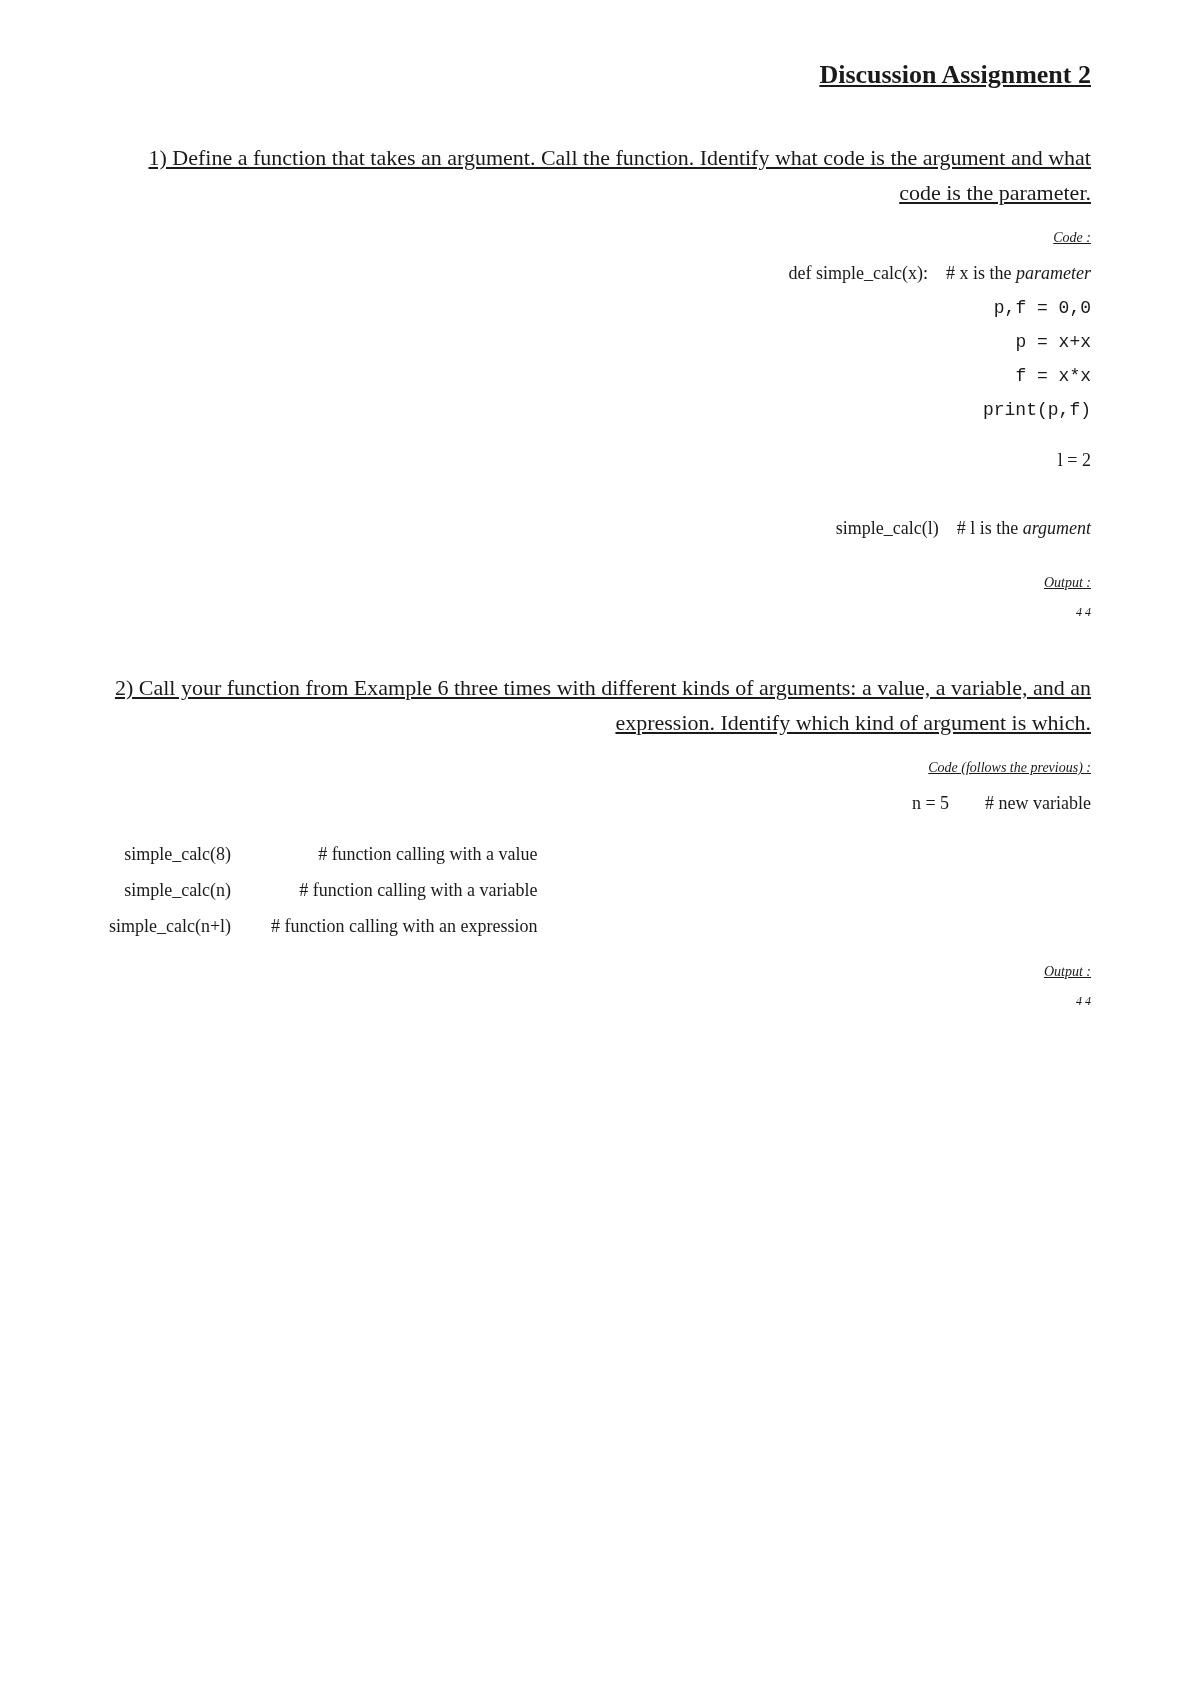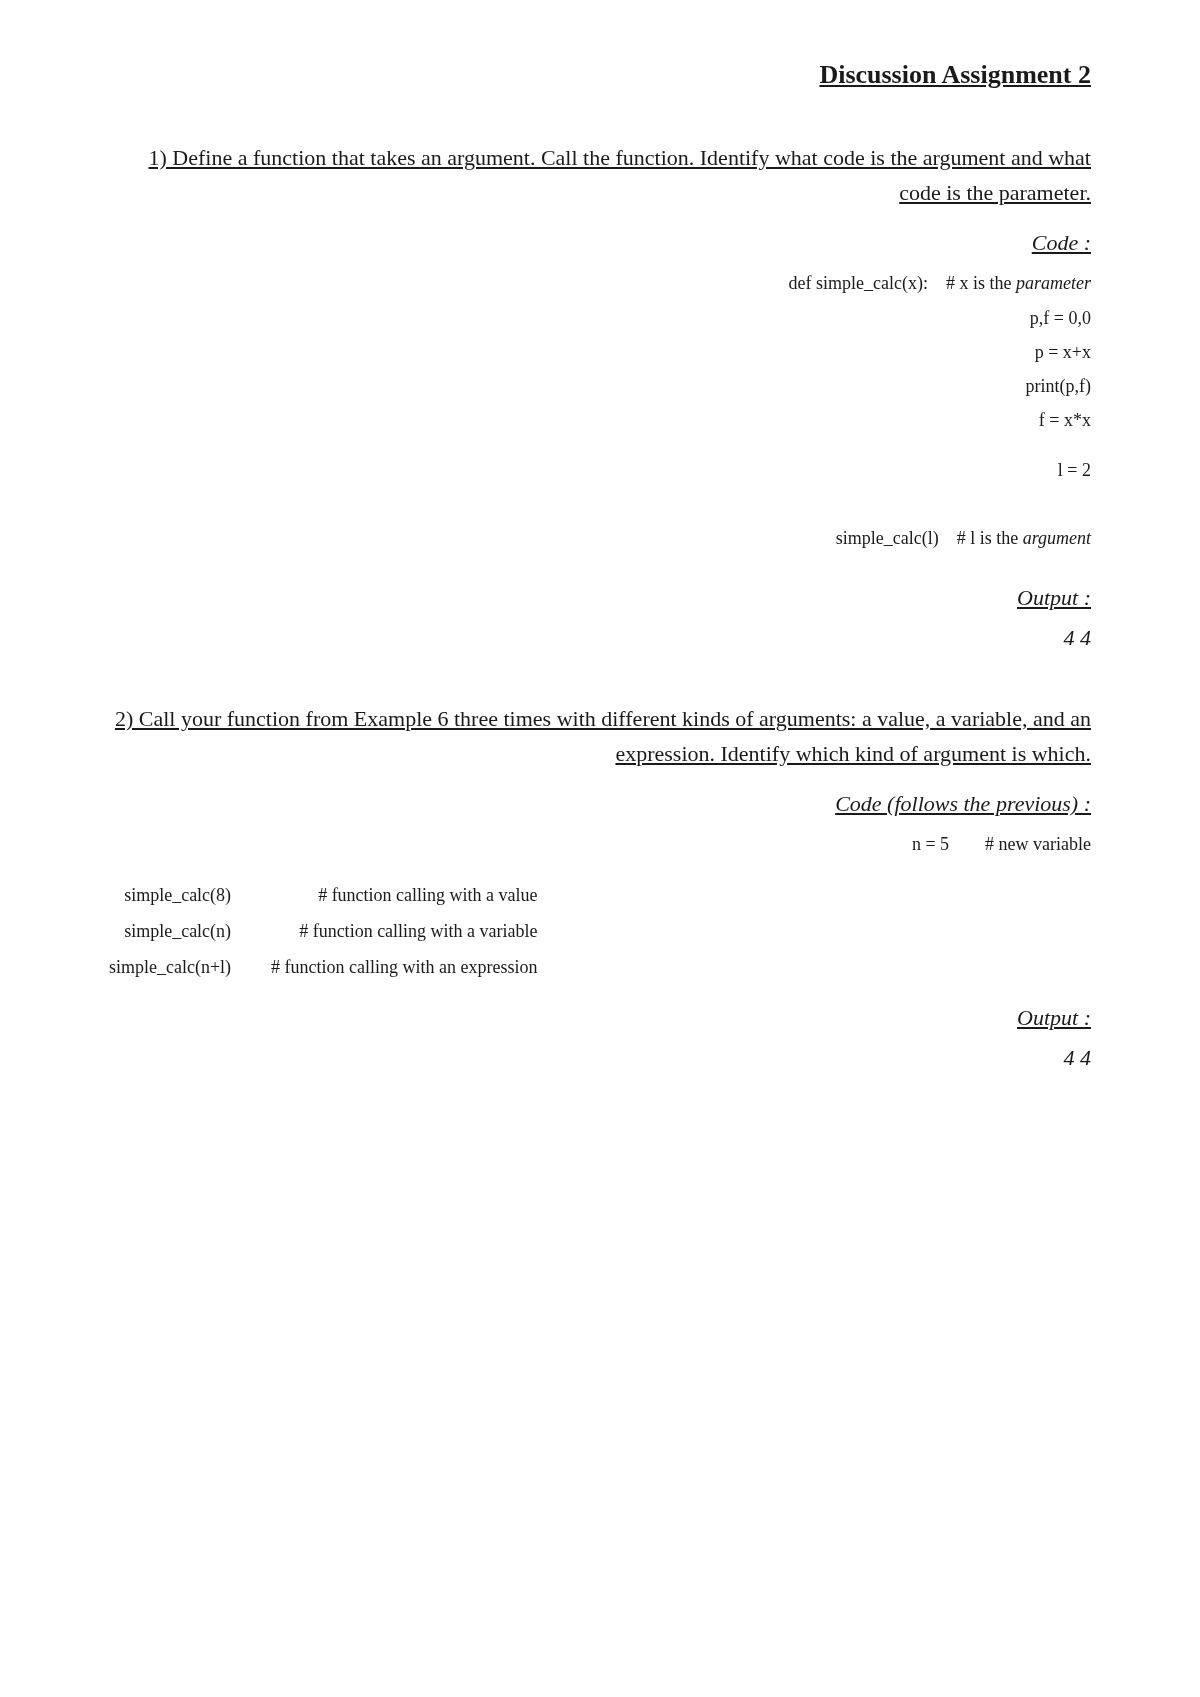--- a/index.html
+++ b/index.html
@@ -34,46 +34,47 @@
       font-size: 22px;
       text-decoration: underline;
       line-height: 1.6;
       margin-bottom: 20px;
     }
 
     .label {
       font-style: italic;
       text-decoration: underline;
       margin-bottom: 10px;
-      font-size: 22px;
+      font-size: 14px;
     }
 
     .code-block {
       font-family: Georgia, 'Times New Roman', Times, serif;
       font-size: 18px;
       margin-bottom: 16px;
       line-height: 1.9;
     }
 
     .code-line {
       display: block;
       white-space: pre;
     }
 
     .code-indent {
       margin-left: 30px;
+      font-family: Liberation Mono, monospace;
     }
 
     em {
       font-style: italic;
     }
 
     .output-value {
       font-style: italic;
-      font-size: 22px;
+      font-size: 12px;
       margin-top: 14px;
       margin-bottom: 30px;
     }
 
     .table-code {
       display: table;
       border-collapse: separate;
       border-spacing: 0;
       margin-bottom: 8px;
     }
@@ -106,22 +107,22 @@
 <div class="question-block">
 
   <div class="question-heading">1) Define a function that takes an argument. Call the function. Identify what code is the argument and what code is the parameter.</div>
 
   <div class="label">Code :</div>
 
   <div class="code-block">
     <span class="code-line">def simple_calc(x):&nbsp;&nbsp;&nbsp;&nbsp;# x is the <em>parameter</em></span>
     <span class="code-line code-indent">p,f = 0,0</span>
     <span class="code-line code-indent">p = x+x</span>
+    <span class="code-line code-indent">f = x*x</span>
     <span class="code-line code-indent">print(p,f)</span>
-    <span class="code-line code-indent">f = x*x</span>
   </div>
 
   <div style="margin-bottom: 16px; line-height: 1.9;">
     <span class="code-line">l = 2</span>
   </div>
 
   <div style="margin-bottom: 30px; line-height: 1.9; margin-top: 33px;">
     <span>simple_calc(l)&nbsp;&nbsp;&nbsp;&nbsp;# l is the <em>argument</em></span>
   </div>
 

